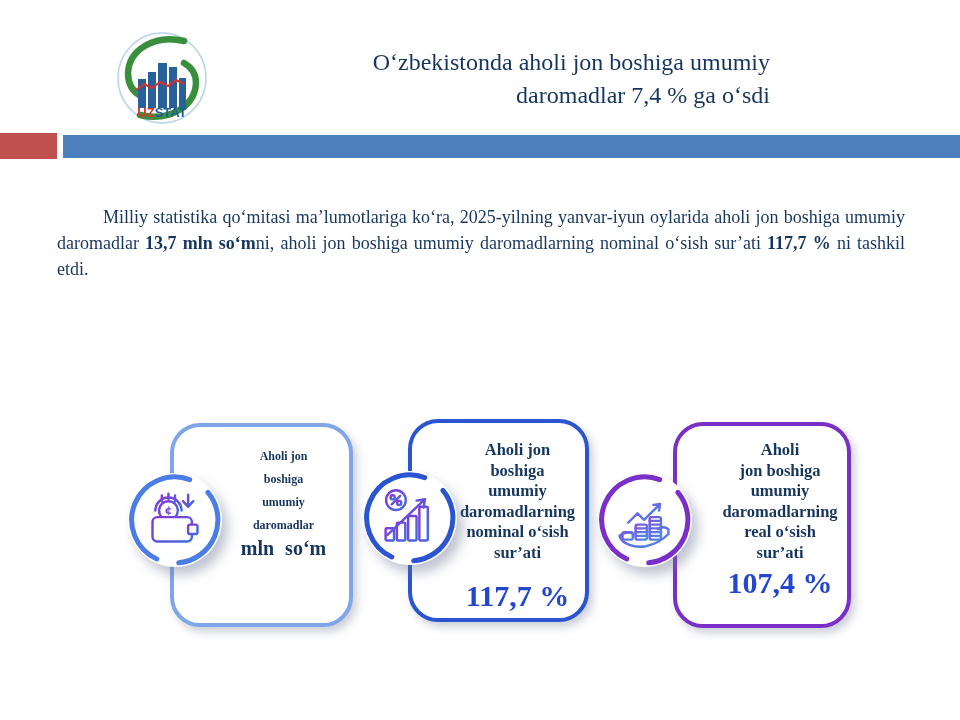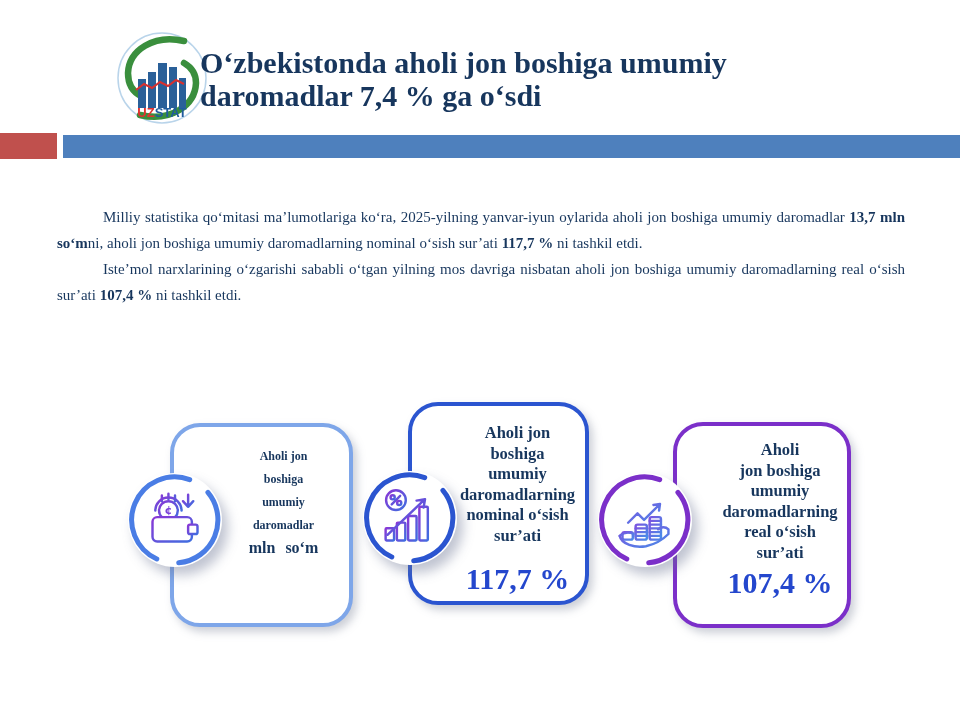--- a/index.html
+++ b/index.html
@@ -4,48 +4,48 @@
 <style>
   html,body{margin:0;padding:0;background:#ffffff;}
   .slide{
     position:relative;width:960px;height:720px;background:#ffffff;overflow:hidden;
     font-family:"Liberation Serif", serif;
   }
   
   .logo{position:absolute;left:116px;top:32px;width:92px;height:92px;}
   .title{
     position:absolute;left:200px;top:46px;width:570px;
-    font-size:30px;font-weight:bold;line-height:33px;text-align:left;
+    font-size:24px;font-weight:normal;line-height:33px;text-align:right;
     white-space:pre-line;letter-spacing:0px;
   }
   .band-red{position:absolute;left:0;top:133px;width:57px;height:26px;}
   .band-blue{position:absolute;left:63px;top:135px;width:897px;height:23px;}
   
   .bodytext{
     position:absolute;left:57px;top:204px;width:848px;
-    font-size:15px;line-height:26px;text-align:justify;
+    font-size:18px;line-height:26px;text-align:justify;
   }
   .bodytext p{margin:0;text-indent:46px;}
   .bodytext b{font-weight:bold;}
   
   .card{
     position:absolute;box-sizing:border-box;border:4px solid;border-radius:30px;
     background:#ffffff;box-shadow:4px 5px 9px rgba(120,130,150,.38);
     text-align:center;
   }
   .card-title{
     font-weight:bold;white-space:pre-line;
   }
   .card-value{font-weight:bold;}
   .card-unit{font-weight:bold;word-spacing:6px;}
   .card1{left:170px;top:423px;width:183px;height:204px;padding:18px 8px 0 52px;}
   .card1 .card-title{font-size:12px;line-height:23px;}
   .card1 .card-value{font-size:36px;margin-top:5px;line-height:38px;}
-  .card1 .card-unit{font-size:16px;line-height:22px;}
-  .card2{left:408px;top:402px;width:181px;height:203px;padding:17px 8px 0 46px;}
+  .card1 .card-unit{font-size:20px;line-height:22px;}
+  .card2{left:408px;top:419px;width:181px;height:203px;padding:17px 8px 0 46px;}
   .card2 .card-title{font-size:16.5px;line-height:20.5px;}
   .card2 .card-value{font-size:30px;margin-top:16px;}
   .card3{left:673px;top:422px;width:178px;height:206px;padding:14px 8px 0 44px;}
   .card3 .card-title{font-size:16.5px;line-height:20.5px;}
   .card3 .card-value{font-size:30px;margin-top:3px;}
   
   .badge{
     position:absolute;width:94px;height:94px;border-radius:50%;background:#ffffff;
     box-shadow:6px 8px 12px rgba(105,115,145,.42);
   }
@@ -78,21 +78,20 @@
   </svg>
 
   <div class="title" style="color: rgb(23, 54, 93);">O‘zbekistonda aholi jon boshiga umumiy
 daromadlar 7,4 % ga o‘sdi</div>
 
   <div class="band-red" style="background-color: rgb(192, 80, 77);"></div>
   <div class="band-blue" style="background-color: rgb(78, 128, 189);"></div>
 
   <div class="bodytext" style="color: rgb(23, 54, 93);">
     <p><span>Milliy statistika qo‘mitasi ma’lumotlariga ko‘ra, 2025-yilning yanvar-iyun oylarida aholi jon boshiga umumiy daromadlar </span><b>13,7 mln so‘m</b><span>ni, aholi jon boshiga umumiy daromadlarning nominal o‘sish sur’ati </span><b>117,7 %</b><span> ni tashkil etdi.</span></p>
-    <p><span>Iste’mol narxlarining o‘zgarishi sababli o‘tgan yilning mos davriga nisbatan aholi jon boshiga umumiy daromadlarning real o‘sish sur’ati </span><b>107,4 %</b><span> ni tashkil etdi.</span></p>
   </div>
 
   <div class="card card1" style="border-color: rgb(126, 166, 233);">
     <div class="card-title" style="color: rgb(23, 54, 93);">Aholi jon
 boshiga
 umumiy
 daromadlar</div>
     <div class="card-unit" style="color: rgb(23, 54, 93);">mln so‘m</div>
   </div>
 

